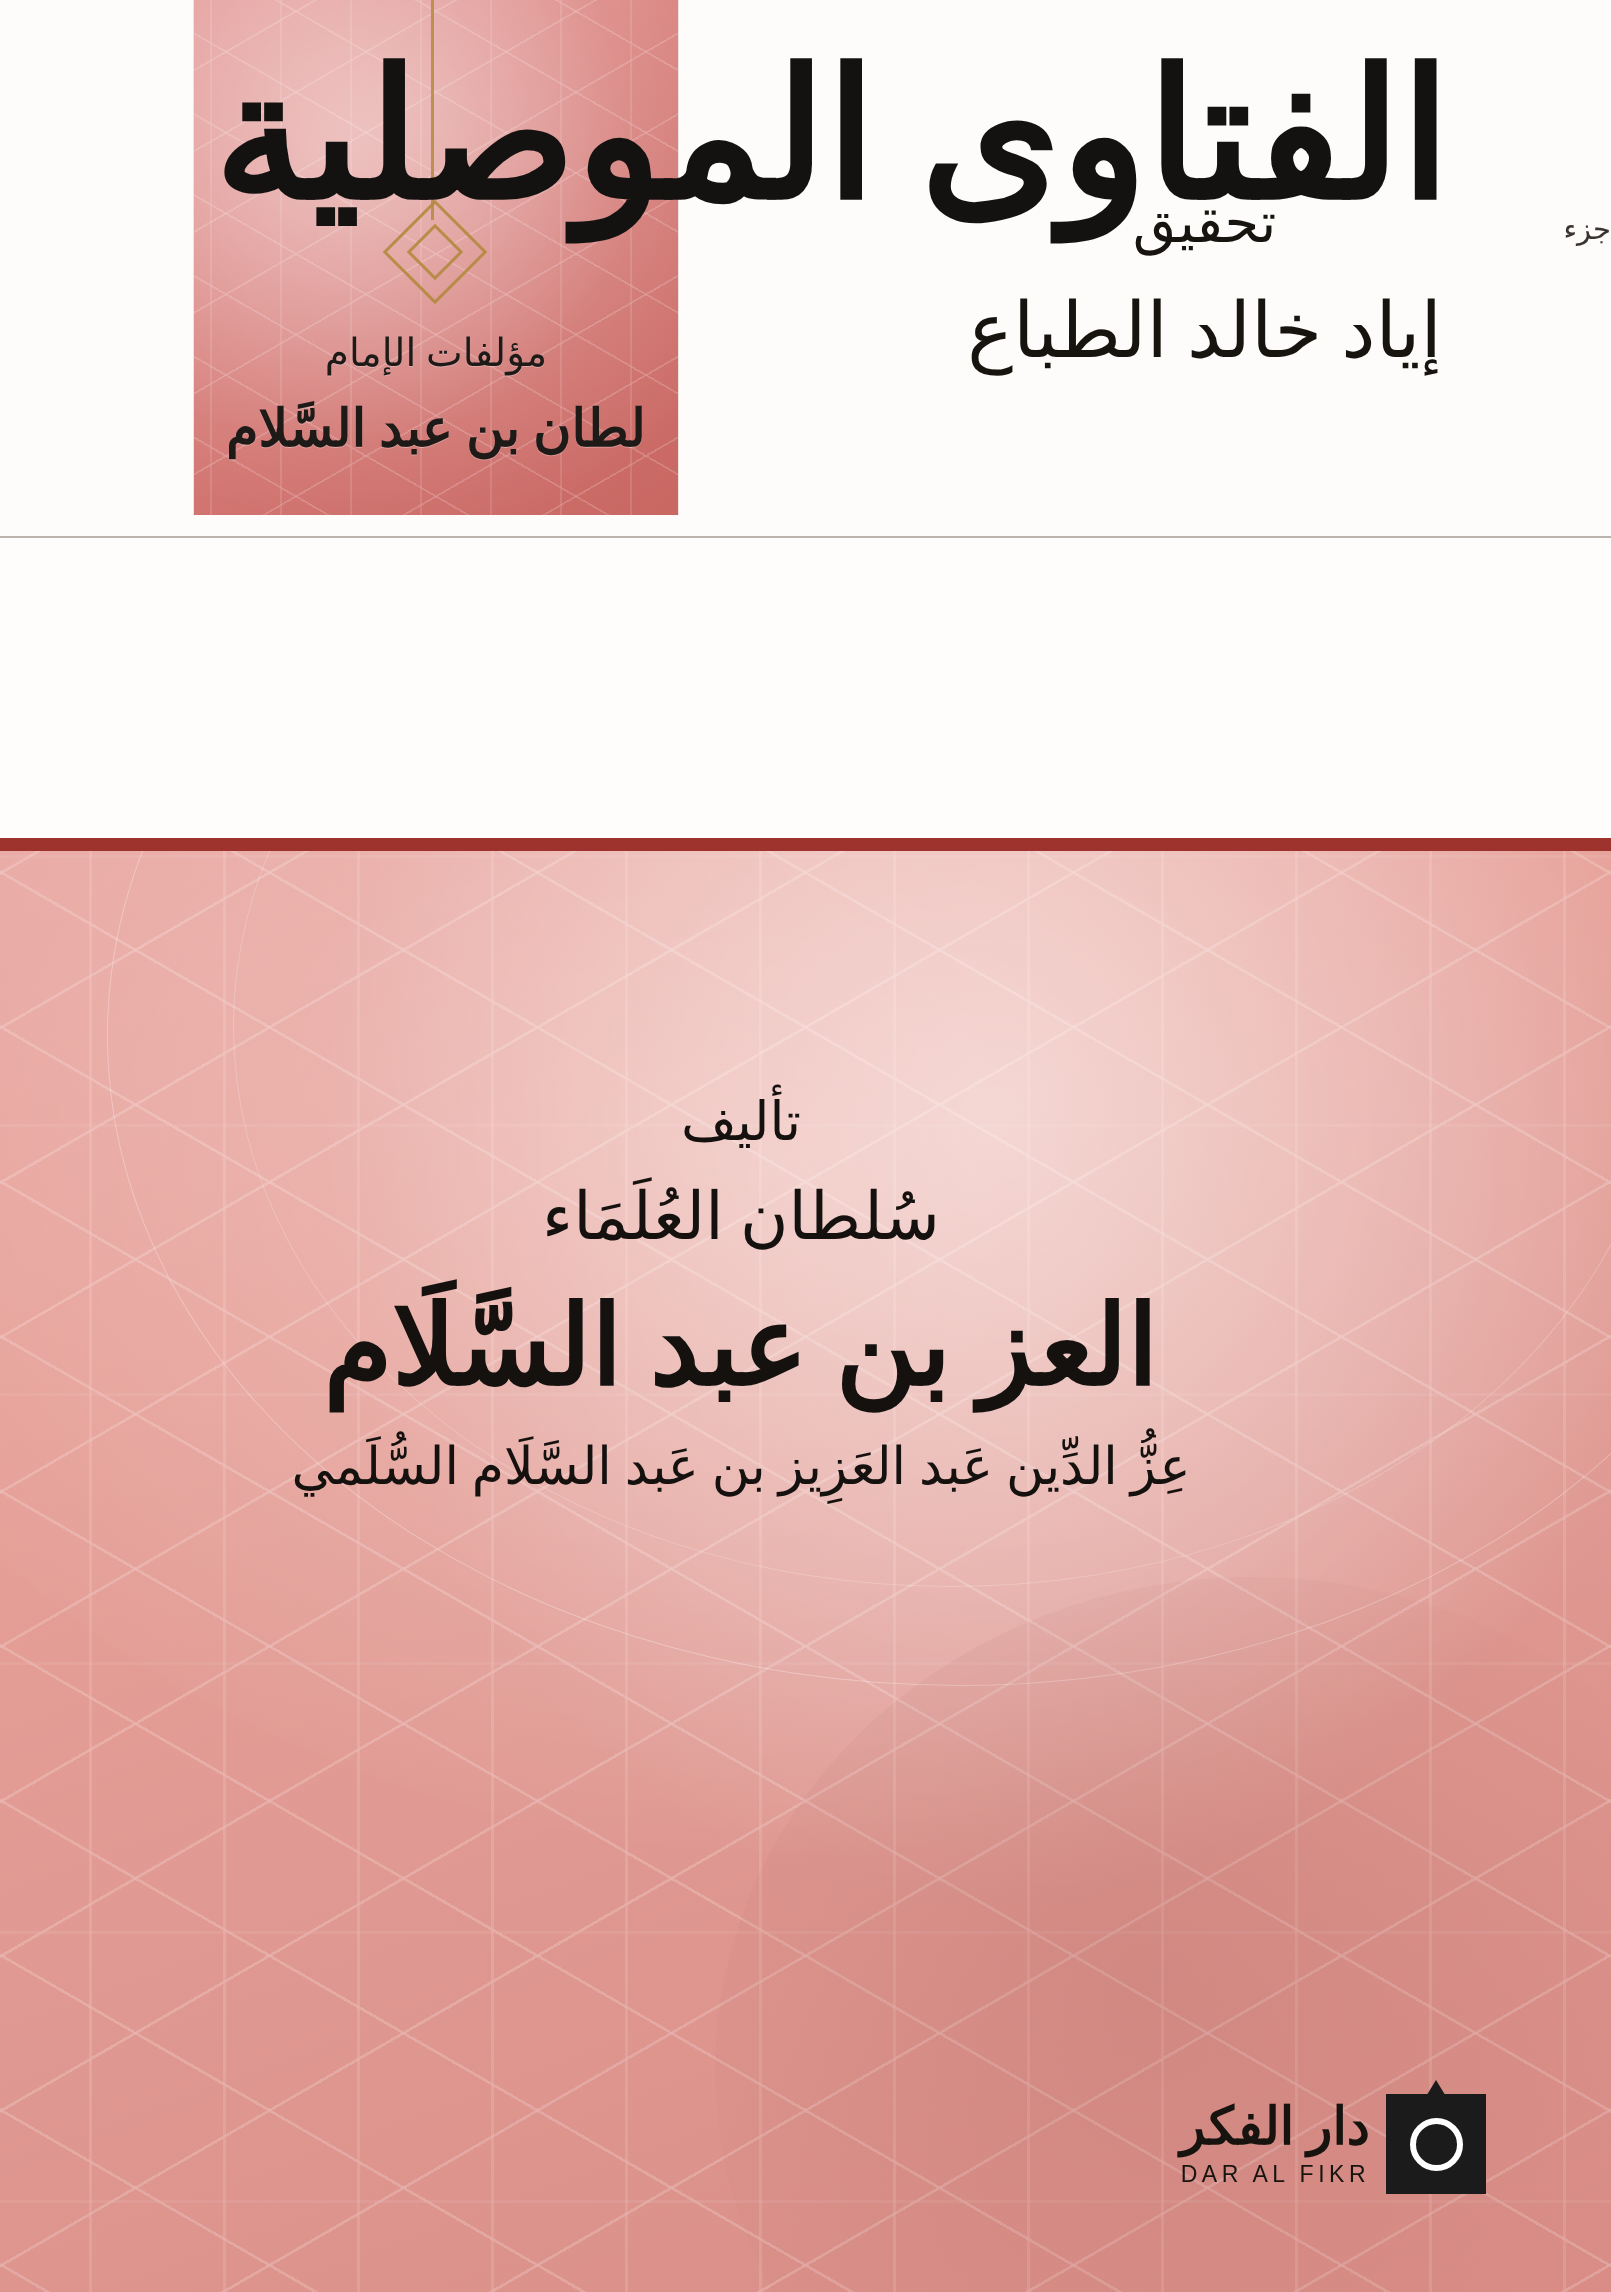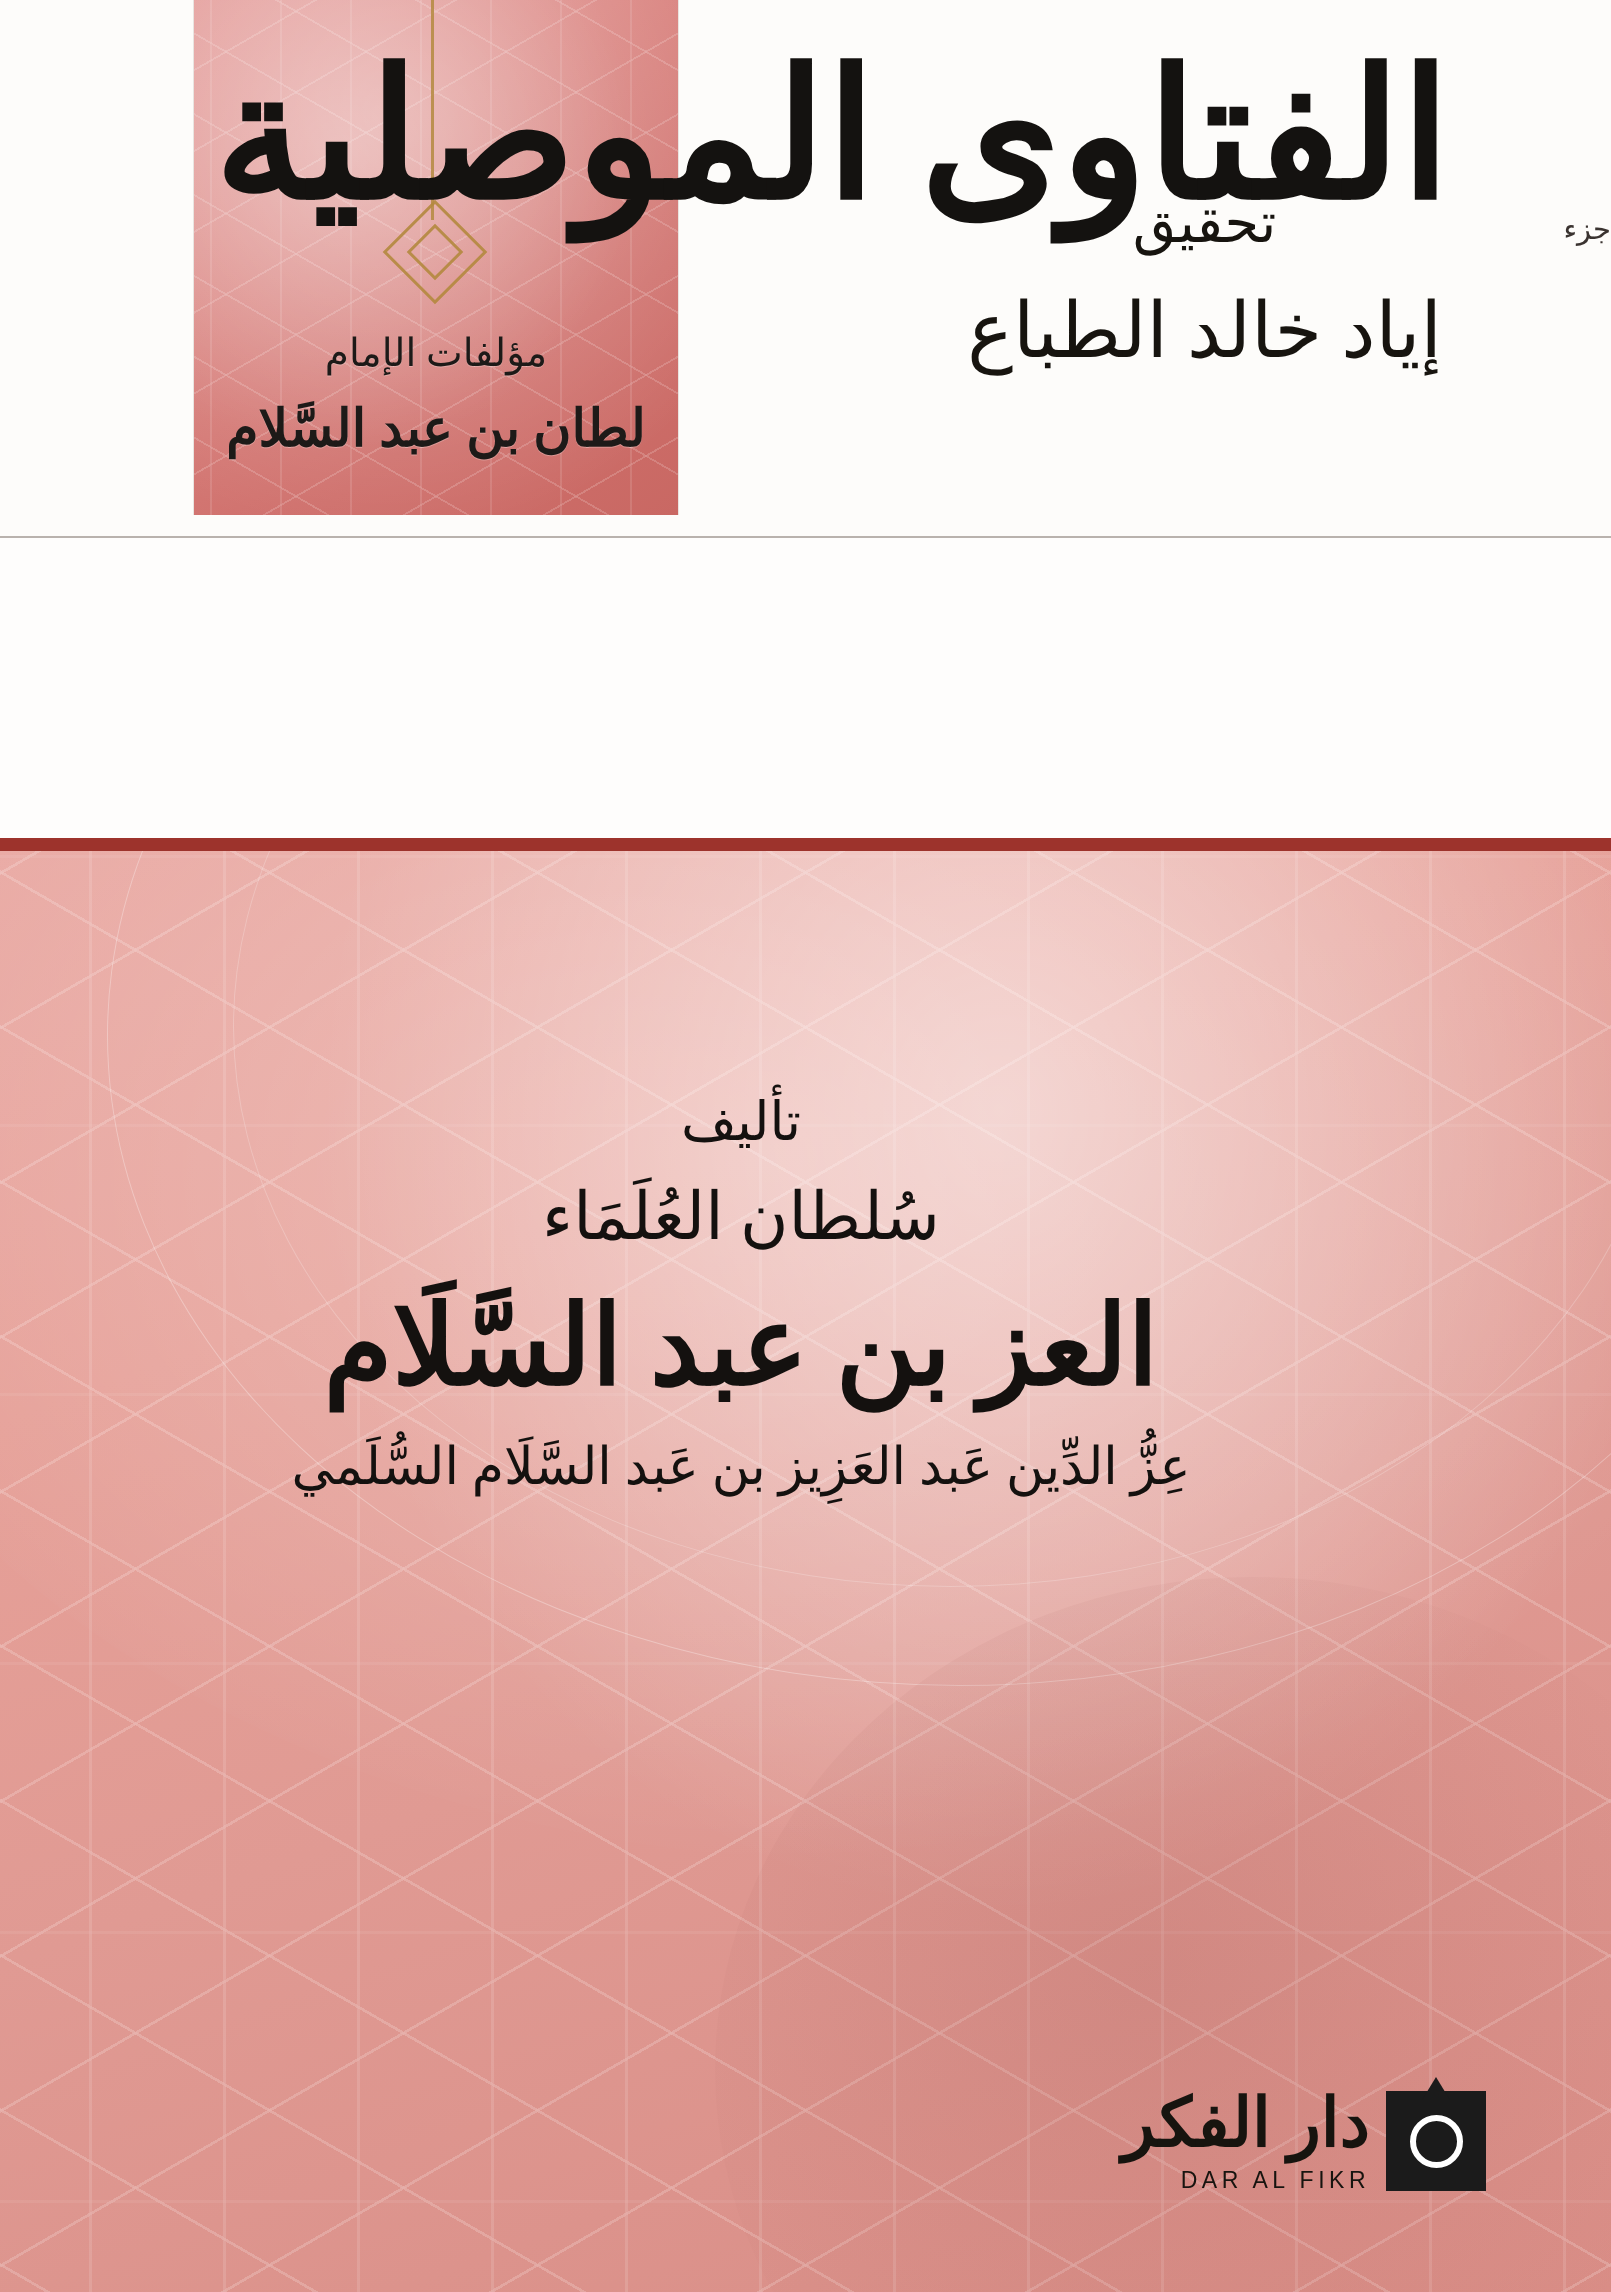--- a/index.html
+++ b/index.html
@@ -317,21 +317,21 @@
     border-right: 14.3px solid transparent;
     border-bottom: 23px solid #1b1b1b;
   }
   .pub-text {
     display: flex;
     flex-direction: column;
     align-items: flex-start;
     direction: rtl;
   }
   .pub-ar {
-    font-size: 68px;
+    font-size: 52px;
     font-weight: bold;
     color: #17140f;
     line-height: 1.05;
     letter-spacing: 1.8px;
     margin-left: 27px;
   }
   .pub-en {
     font-family: "Liberation Sans", sans-serif;
     font-size: 23px;
     letter-spacing: 4.5px;

